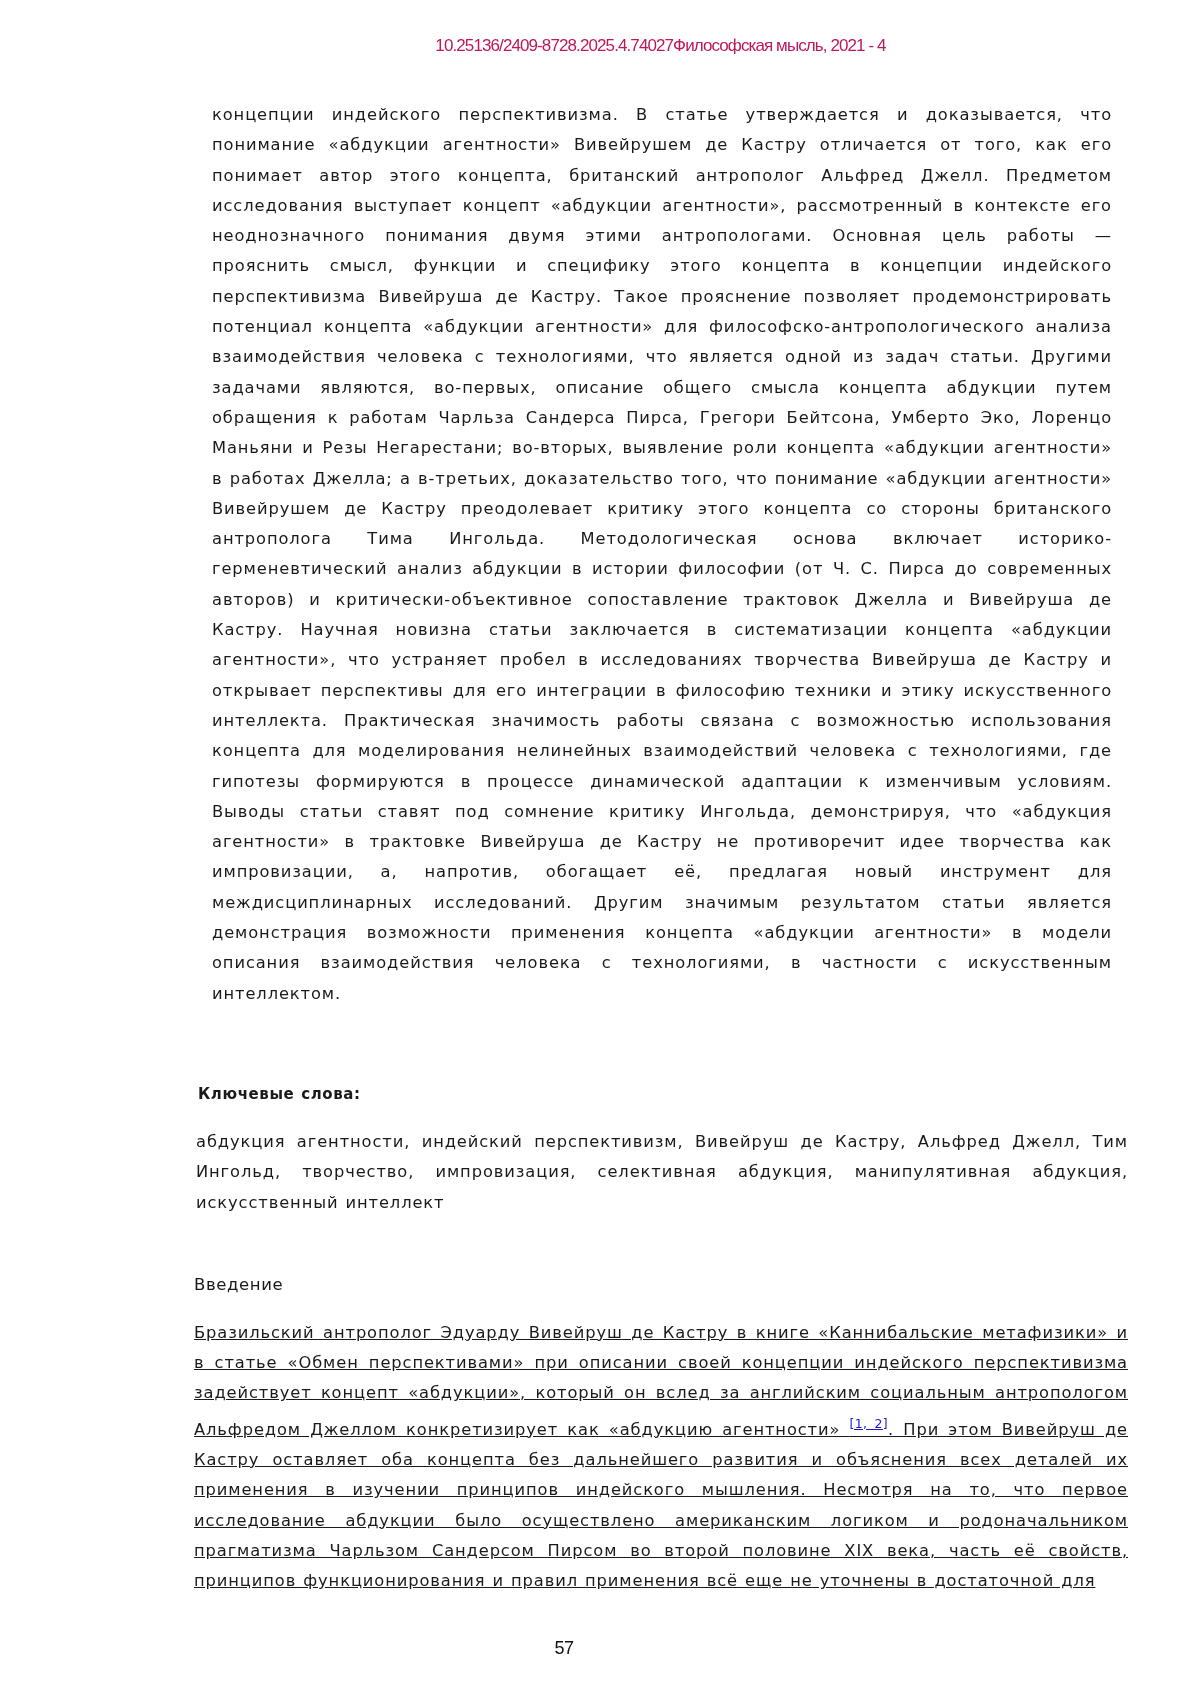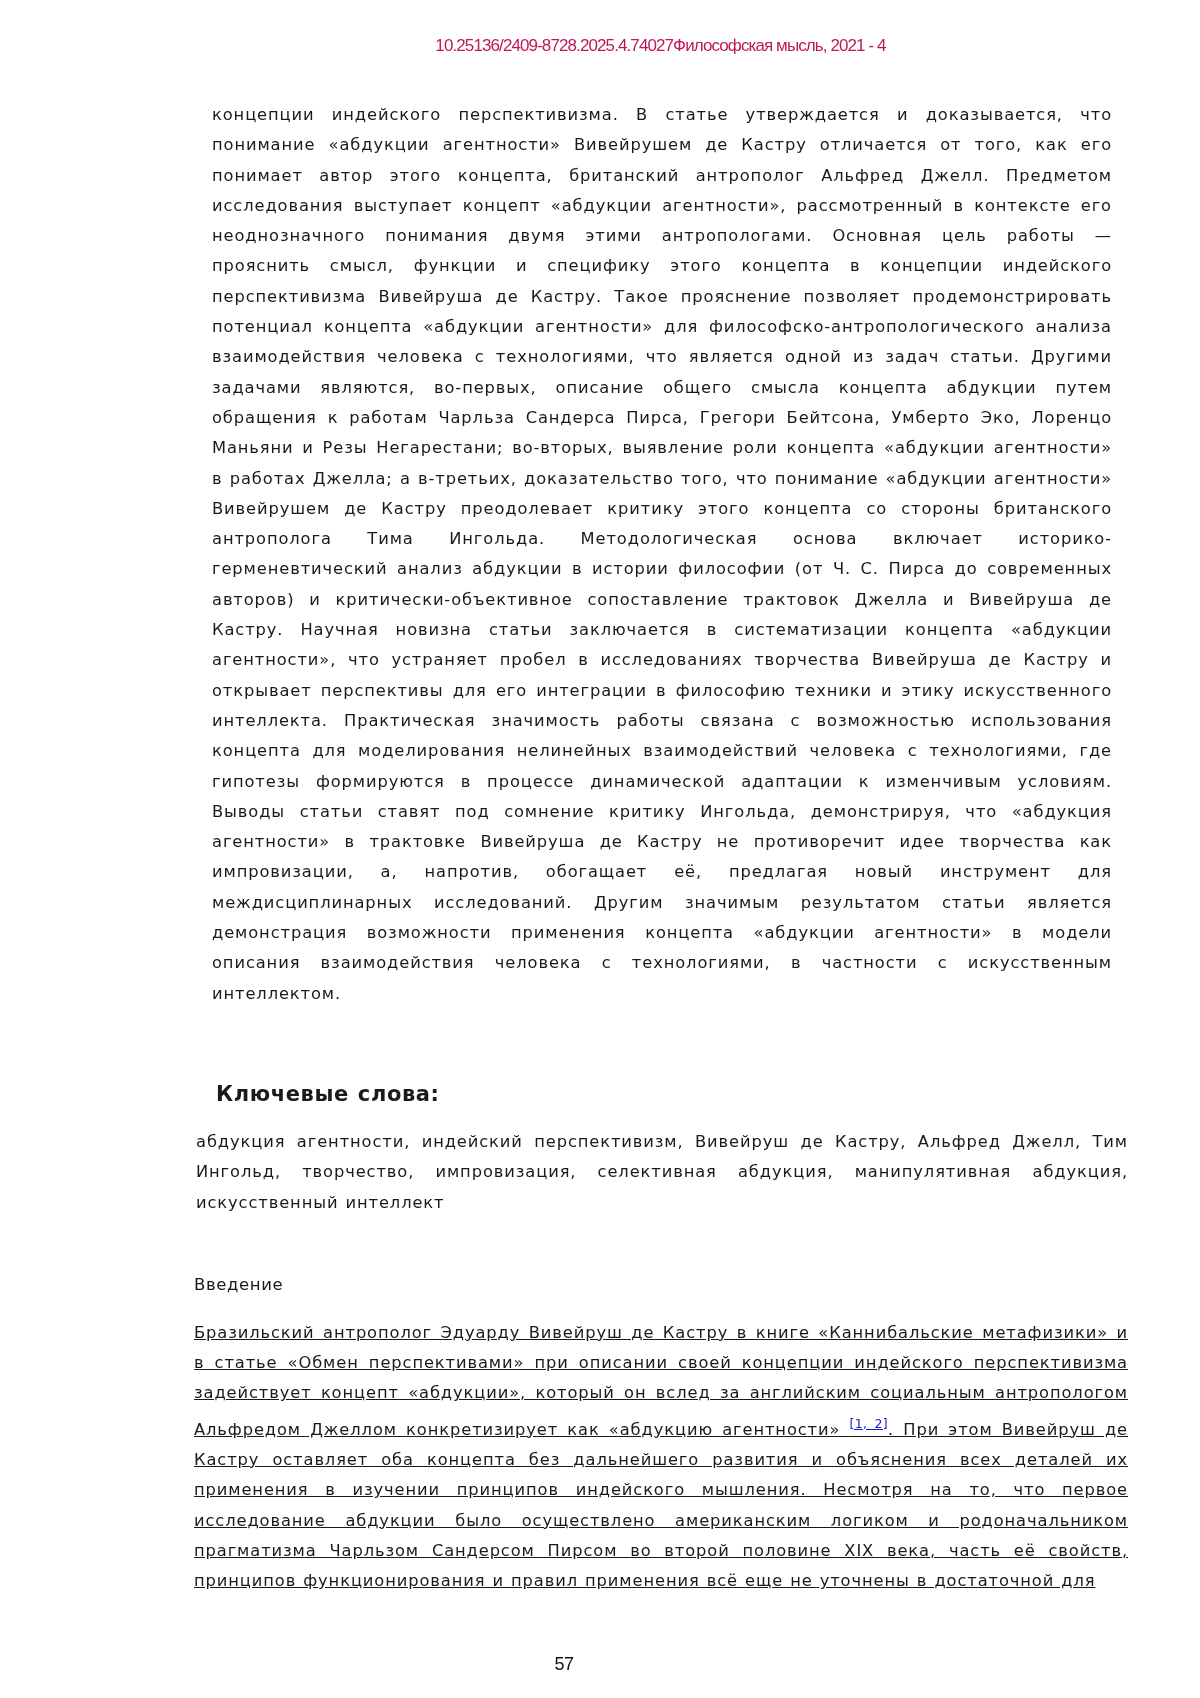--- a/index.html
+++ b/index.html
@@ -32,23 +32,23 @@
       line-height: 30.3px;
       letter-spacing: 0.9px;
       word-spacing: 1px;
       color: #1a1a1a;
     }
     .para {
       margin: 16px;
       text-align: justify;
     }
     .kw-heading {
-      margin: 70px 0 0 20px;
+      margin: 70px 0 0 2px;
       font-weight: bold;
-      font-size: 21px;
+      font-size: 15px;
       letter-spacing: 0.6px;
       line-height: 30px;
     }
     .kw-list {
       margin: 18px 0 0 0;
       text-align: justify;
     }
     .section-heading {
       margin: 52px 0 0 -2px;
       font-weight: normal;
@@ -73,21 +73,20 @@
       top: 1638px;
       left: 0;
       width: 1076px;
       text-align: center;
       font-family: "Liberation Sans", sans-serif;
       font-size: 18px;
       color: #111;
       letter-spacing: -0.5px;
       padding-left: 52px;
       box-sizing: border-box;
-      margin-top: 16px;
     }
   </style>
 </head>
 <body>
 
 <div class="running-head">
   <span>10.25136/2409-8728.2025.4.74027</span>
   <span>Философская мысль, 2021 - 4</span>
 </div>
 

